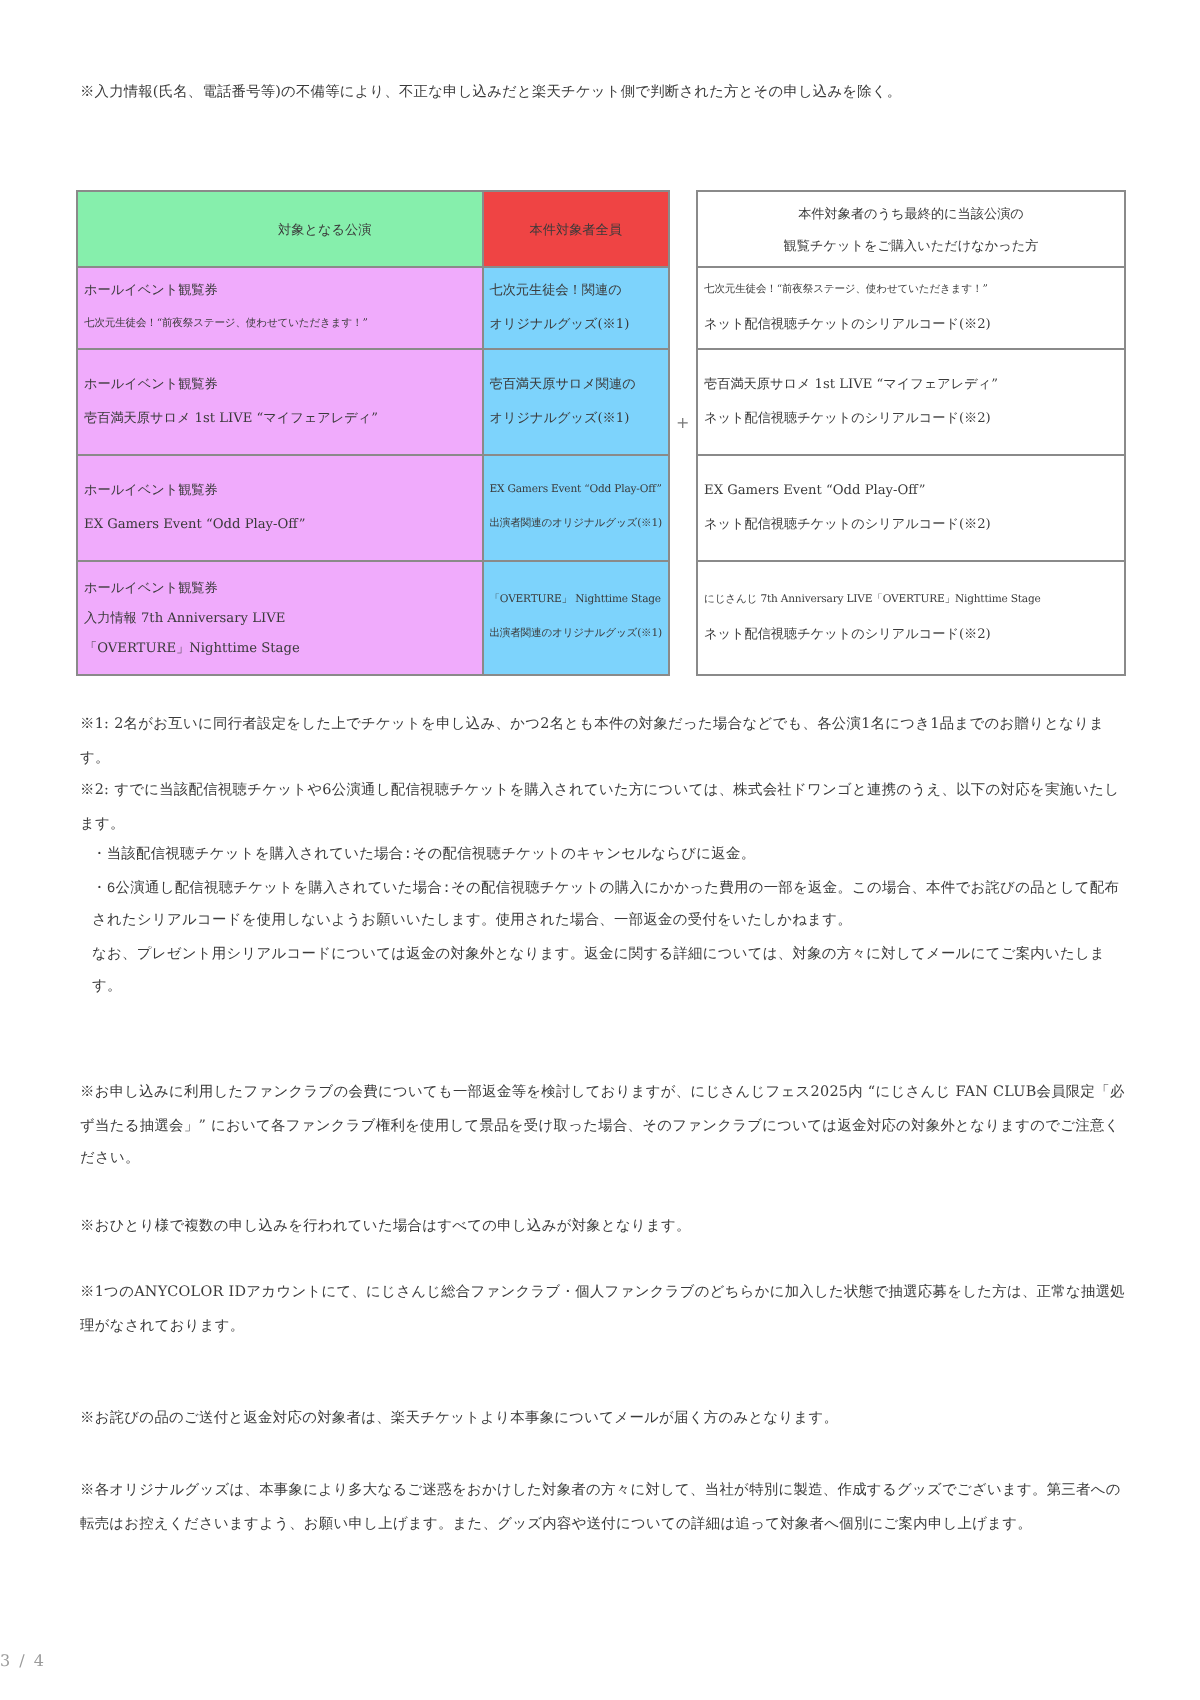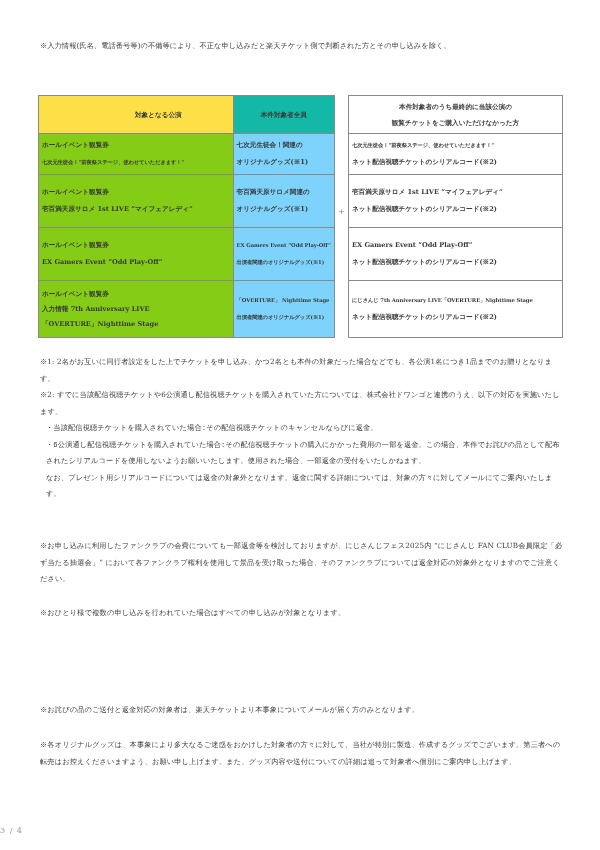--- a/index.html
+++ b/index.html
@@ -9,28 +9,28 @@
     color: #3a3a3a;
   }
   .page { position: absolute; left: 0; top: 0; width: 600px; height: 850px; }
   .line { position: absolute; left: 40px; width: 525px; font-size: 7.2px; line-height: 11px; white-space: nowrap; letter-spacing: 0.1px; }
   .para { position: absolute; left: 40px; width: 525px; font-size: 7.2px; line-height: 16.5px; letter-spacing: 0.15px; }
   .para p { margin: 0; }
   .indent { padding-left: 6px; font-family: Liberation Mono, monospace; }
 
   table.t { position: absolute; border-collapse: collapse; font-size: 6.6px; }
   table.t td, table.t th {
-    border: 1px solid #8a8a8a; padding: 0 3px; vertical-align: middle; font-weight: bold;
+    border: 1px solid #8a8a8a; padding: 0 3px; vertical-align: middle; font-weight: normal;
     line-height: 17px;
   }
   table.t th { text-align: center; height: 37px; line-height: 16px; }
   #tbl-left { left: 38px; top: 95px; width: 297px; }
-  #tbl-left th.h1 { background: #fde047; width: 183px; padding-left: 48px; }
-  #tbl-left th.h2 { background: #14b8a6; }
-  #tbl-left td.c1 { background: #84cc16; width: 183px; }
+  #tbl-left th.h1 { background: #86efac; width: 183px; padding-left: 48px; }
+  #tbl-left th.h2 { background: #ef4444; }
+  #tbl-left td.c1 { background: #f0abfc; width: 183px; }
   #tbl-left td.c2 { background: #7dd3fc; }
   #tbl-right { left: 348px; top: 95px; width: 215px; }
   #tbl-right th { background: #ffffff; }
   tr.r1 td { height: 40px; }
   tr.r2 td { height: 52px; }
   tr.r3 td { height: 52px; }
   tr.r4 td { height: 56px; }
   .small { font-size: 5.3px; letter-spacing: -0.1px; }
   .cell-line { display: block; white-space: nowrap; }
   .plus { position: absolute; left: 338px; top: 207px; font-size: 8px; color: #777; }
@@ -134,17 +134,18 @@
   <div class="para" style="top:354px;">
     <p>※1: 2名がお互いに同行者設定をした上でチケットを申し込み、かつ2名とも本件の対象だった場合などでも、各公演1名につき1品までのお贈りとなります。</p>
     <p>※2: すでに当該配信視聴チケットや6公演通し配信視聴チケットを購入されていた方については、株式会社ドワンゴと連携のうえ、以下の対応を実施いたします。</p>
     <p class="indent">・当該配信視聴チケットを購入されていた場合:その配信視聴チケットのキャンセルならびに返金。</p>
     <p class="indent">・6公演通し配信視聴チケットを購入されていた場合:その配信視聴チケットの購入にかかった費用の一部を返金。この場合、本件でお詫びの品として配布されたシリアルコードを使用しないようお願いいたします。使用された場合、一部返金の受付をいたしかねます。</p>
     <p class="indent">なお、プレゼント用シリアルコードについては返金の対象外となります。返金に関する詳細については、対象の方々に対してメールにてご案内いたします。</p>
   </div>
 
   <div class="para" style="top:538px;">※お申し込みに利用したファンクラブの会費についても一部返金等を検討しておりますが、にじさんじフェス2025内 “にじさんじ FAN CLUB会員限定「必ず当たる抽選会」” において各ファンクラブ権利を使用して景品を受け取った場合、そのファンクラブについては返金対応の対象外となりますのでご注意ください。</div>
   <div class="para" style="top:605px;">※おひとり様で複数の申し込みを行われていた場合はすべての申し込みが対象となります。</div>
+  <div class="para" style="top:638px;">※1つのANYCOLOR IDアカウントにて、にじさんじ総合ファンクラブ・個人ファンクラブのどちらかに加入した状態で抽選応募をした方は、正常な抽選処理がなされております。</div>
   <div class="para" style="top:702px;font-family:Liberation Mono, monospace;">※お詫びの品のご送付と返金対応の対象者は、楽天チケットより本事象についてメールが届く方のみとなります。</div>
   <div class="para" style="top:737px;">※各オリジナルグッズは、本事象により多大なるご迷惑をおかけした対象者の方々に対して、当社が特別に製造、作成するグッズでございます。第三者への転売はお控えくださいますよう、お願い申し上げます。また、グッズ内容や送付についての詳細は追って対象者へ個別にご案内申し上げます。</div>
 
   <div class="pagenum">3 / 4</div>
 </div>
 
 </body></html>

